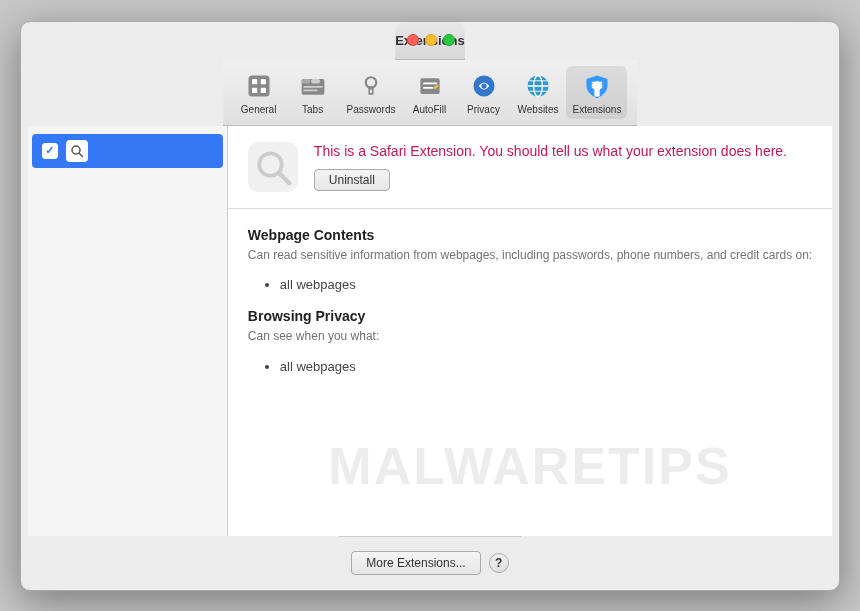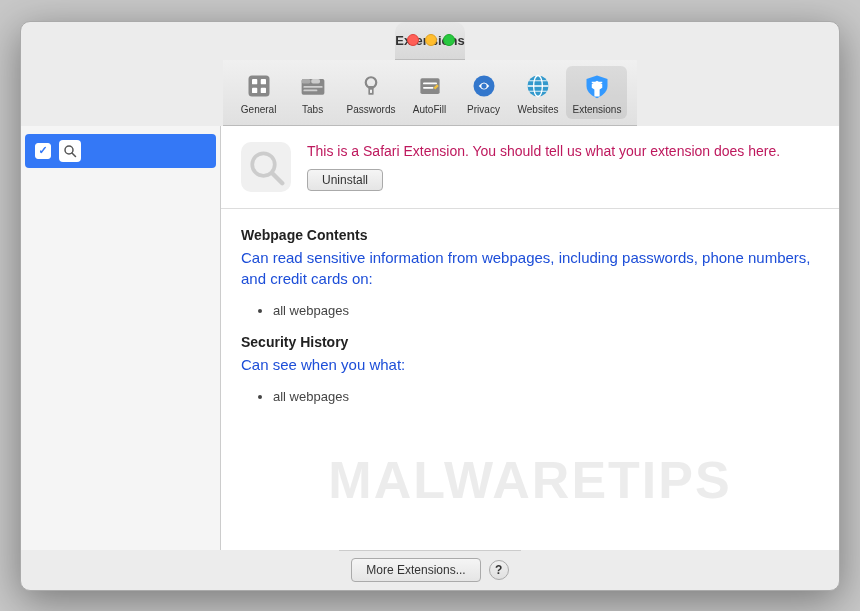--- a/index.html
+++ b/index.html
@@ -264,37 +264,37 @@
     }
 
     .detail-section-title {
       font-size: 14px;
       font-weight: 700;
       color: #222;
       margin-bottom: 4px;
     }
 
     .detail-section-desc {
-      font-size: 15px;
-      color: #1d4ed8;
+      font-size: 12px;
+      color: #737373;
       margin-bottom: 4px;
       line-height: 1.4;
     }
 
     .detail-list-item {
       font-size: 13px;
       color: #444;
       margin-left: 16px;
       list-style: disc;
       margin-top: 14px;
     }
 
     
     .footer {
-      height: 40px;
+      height: 54px;
       background: #ececec;
       border-top: 1px solid #ccc;
       display: flex;
       align-items: center;
       justify-content: flex-end;
       padding: 16px 12px;
       gap: 8px;
       flex-shrink: 0;
     }
 
@@ -475,21 +475,21 @@
           <p class="detail-section-title">Webpage Contents</p>
           <p class="detail-section-desc">Can read sensitive information from webpages, including passwords, phone numbers, and credit cards on:</p>
           <ul style="list-style:none; padding-left: 16px;">
             <li class="detail-list-item" style="list-style: disc; display: list-item; margin-left: 16px;">
               <span>all webpages</span>
             </li>
           </ul>
         </div>
 
         <div class="detail-section">
-          <p class="detail-section-title">Security History</p>
+          <p class="detail-section-title">Browsing Privacy</p>
           <p class="detail-section-desc">Can see when you what:</p>
           <ul style="list-style:none; padding-left: 16px;">
             <li class="detail-list-item" style="list-style: disc; display: list-item; margin-left: 16px;">
               <span>all webpages</span>
             </li>
           </ul>
         </div>
 
       </div>
 

